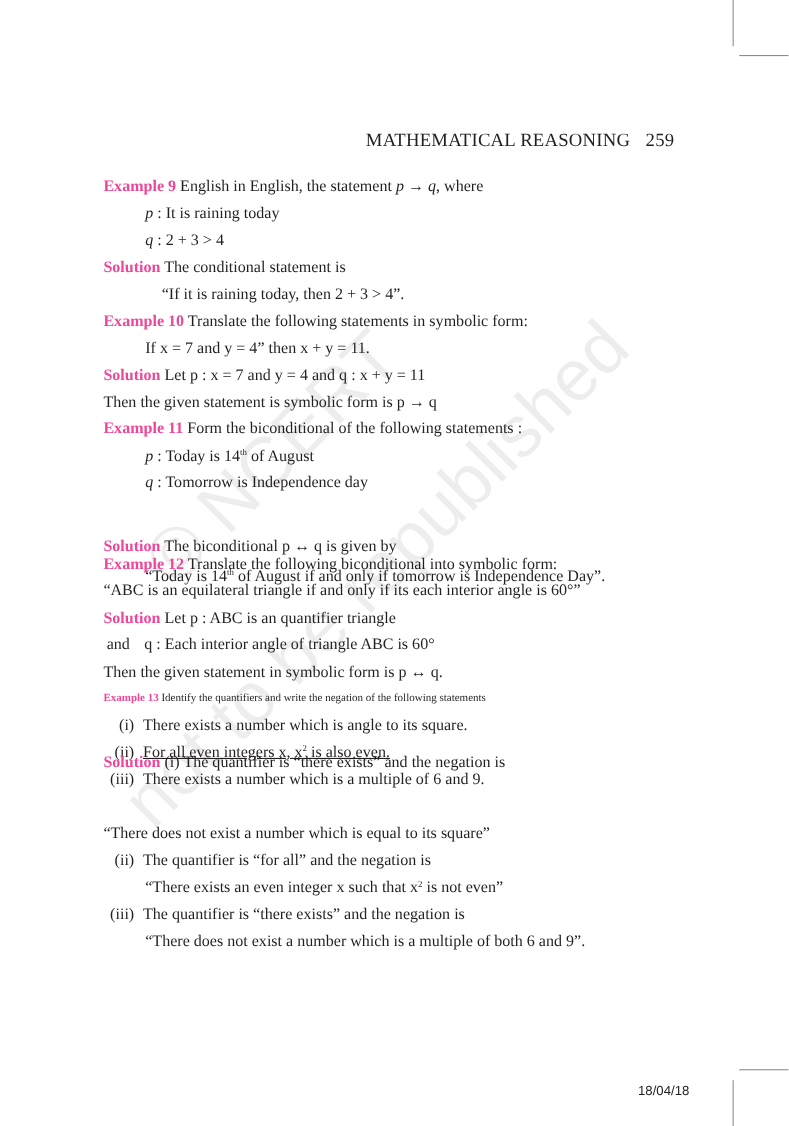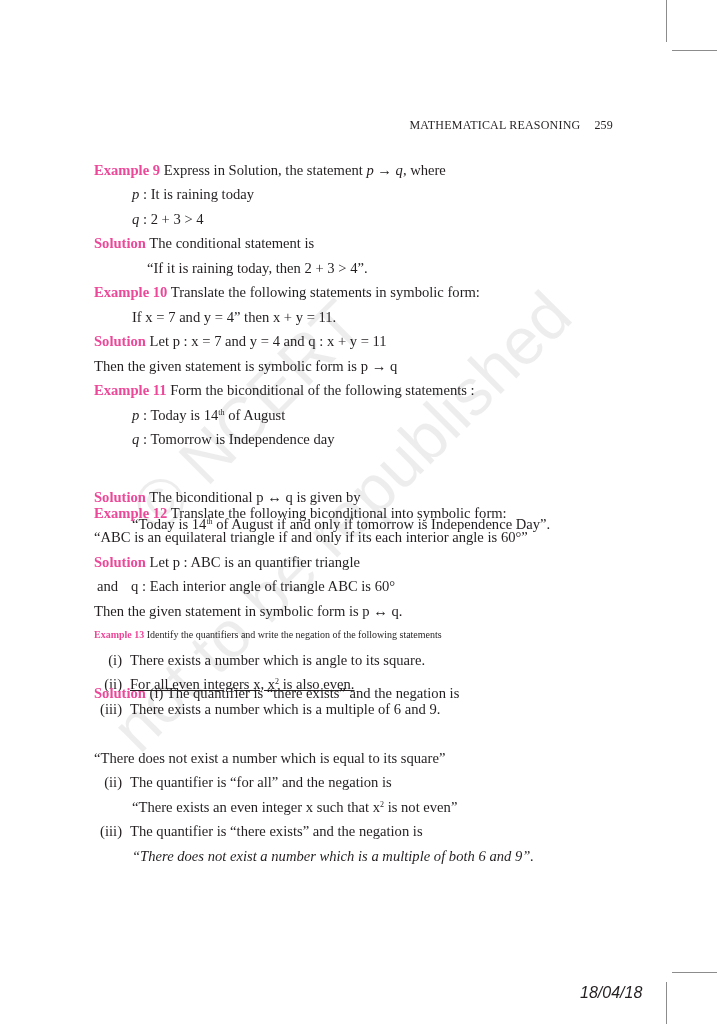--- a/index.html
+++ b/index.html
@@ -5,35 +5,34 @@
   html, body { margin: 0; padding: 0; background: #ffffff; }
   body {
     width: 717px; height: 1024px; position: relative; overflow: hidden;
     font-family: "Liberation Serif", "DejaVu Serif", serif;
     color: #231f20;
   }
   .crop-v { position: absolute; width: 1px; background: #8c8c8c; }
   .crop-h { position: absolute; height: 1px; background: #8c8c8c; }
   .running-head {
     position: absolute; top: 118px; left: 0; width: 613px; text-align: right;
-    font-size: 12px; letter-spacing: 0.2px;
+    font-size: 17px; letter-spacing: 0.2px;
   }
   .running-head .pg { display: inline-block; margin-left: 14px; }
   .line {
     position: absolute; left: 94px; font-size: 14.6px; white-space: nowrap; line-height: 18px;
   }
   .in1 { left: 132px; }
   .in2 { left: 147px; }
   .lbl { color: #ec4899; font-weight: bold; }
   i, .it { font-style: italic; }
   sup { font-size: 8px; line-height: 0; vertical-align: 5px; }
   .date {
-    position: absolute; top: 984px; left: 580px; font-size: 16px;
+    position: absolute; top: 984px; left: 580px; font-size: 12px;
     font-family: "Liberation Sans", "DejaVu Sans", sans-serif;
-    font-style: italic;
   }
   .wm {
     position: absolute; font-family: "Liberation Sans", "DejaVu Sans", sans-serif;
     color: rgba(0,0,0,0.07); white-space: nowrap; transform-origin: left bottom;
     pointer-events: none;
   }
   .numlabel { display: inline-block; width: 28px; text-align: right; margin-right: 8px; }
 </style>
 </head>
 <body>
@@ -45,21 +44,21 @@
 
 <div class="wm" style="left:170px;top:470px;font-size:66px;transform:rotate(-45deg);">© NCERT</div>
 <div class="wm" style="left:150px;top:690px;font-size:66px;transform:rotate(-45deg);">not to be republished</div>
 
 <div class="running-head">
   <span>MATHEMATICAL REASONING</span><span class="pg">259</span>
 </div>
 
 <div class="line" style="top:161px;">
   <span class="lbl">Example 9</span>
-  <span>Express in Solution, the statement </span><i>p → q</i><span>, where</span>
+  <span>English in English, the statement </span><i>p → q</i><span>, where</span>
 </div>
 <div class="line in1" style="top:185px;">
   <i>p</i><span> : It is raining today</span>
 </div>
 <div class="line in1" style="top:210px;">
   <i>q</i><span> : 2 + 3 &gt; 4</span>
 </div>
 <div class="line" style="top:234px;text-align:center;">
   <span class="lbl">Solution</span><span> The conditional statement is</span>
 </div>
@@ -125,15 +124,15 @@
 <div class="line" style="top:749px;">“There does not exist a number which is equal to its square”</div>
 <div class="line" style="top:773px;left:94px;">
   <span class="numlabel">(ii)</span><span>The quantifier is “for all” and the negation is</span>
 </div>
 <div class="line in1" style="top:798px;">
   <span>“There exists an even integer x such that x</span><sup>2</sup><span> is not even”</span>
 </div>
 <div class="line" style="top:822px;left:94px;">
   <span class="numlabel">(iii)</span><span>The quantifier is “there exists” and the negation is</span>
 </div>
-<div class="line in1" style="top:847px;font-style:italic;">“There does not exist a number which is a multiple of both 6 and 9”.</div>
+<div class="line in1" style="top:847px;">“There does not exist a number which is a multiple of both 6 and 9”.</div>
 
 <div class="date">18/04/18</div>
 
 </body></html>

